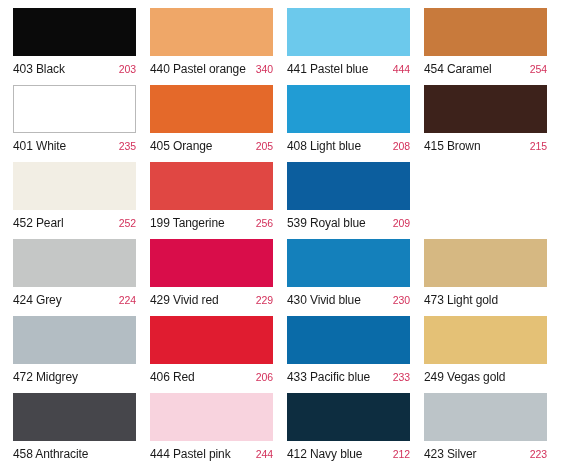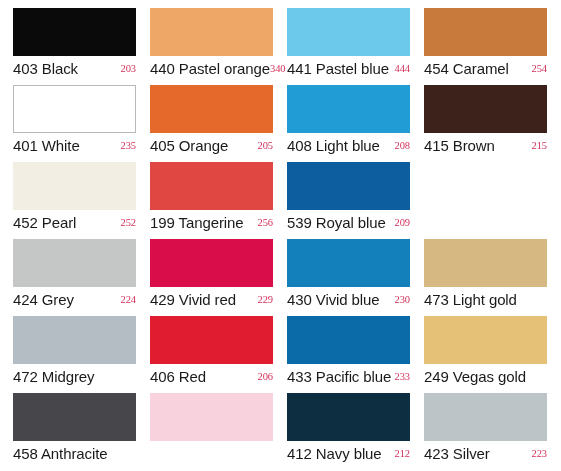--- a/index.html
+++ b/index.html
@@ -44,34 +44,33 @@
   }
   .caption {
     width: 123px;
     height: 20px;
     display: flex;
     align-items: center;
     justify-content: space-between;
     margin-top: 3px;
   }
   .cap-name {
-    font-size: 15px;
+    font-size: 12px;
     color: #1a1a1a;
     letter-spacing: -0.1px;
     white-space: nowrap;
     line-height: 12px;
   }
   .cap-code {
     font-size: 10.5px;
     color: #d3315b;
     letter-spacing: -0.1px;
     white-space: nowrap;
     line-height: 12px;
     text-align: right;
-    font-family: Liberation Serif, serif;
   }
 </style>
 </head>
 <body>
 
 <div id="swatch-grid">
     <div class="swatch-row">
       <div class="swatch-cell">
         <div class="chip" style="background: rgb(10, 10, 10);"></div>
         <div class="caption">
@@ -217,20 +216,24 @@
     <div class="swatch-row">
       <div class="swatch-cell">
         <div class="chip" style="background: rgb(70, 70, 75);"></div>
         <div class="caption">
           <span class="cap-name">458 Anthracite</span>
           <span class="cap-code"></span>
         </div>
       </div>
       <div class="swatch-cell">
         <div class="chip" style="background: rgb(248, 211, 222);"></div>
+        <div class="caption">
+          <span class="cap-name">444 Pastel pink</span>
+          <span class="cap-code">244</span>
+        </div>
       </div>
       <div class="swatch-cell">
         <div class="chip" style="background: rgb(13, 45, 64);"></div>
         <div class="caption">
           <span class="cap-name">412 Navy blue</span>
           <span class="cap-code">212</span>
         </div>
       </div>
       <div class="swatch-cell">
         <div class="chip" style="background: rgb(188, 196, 200);"></div>

